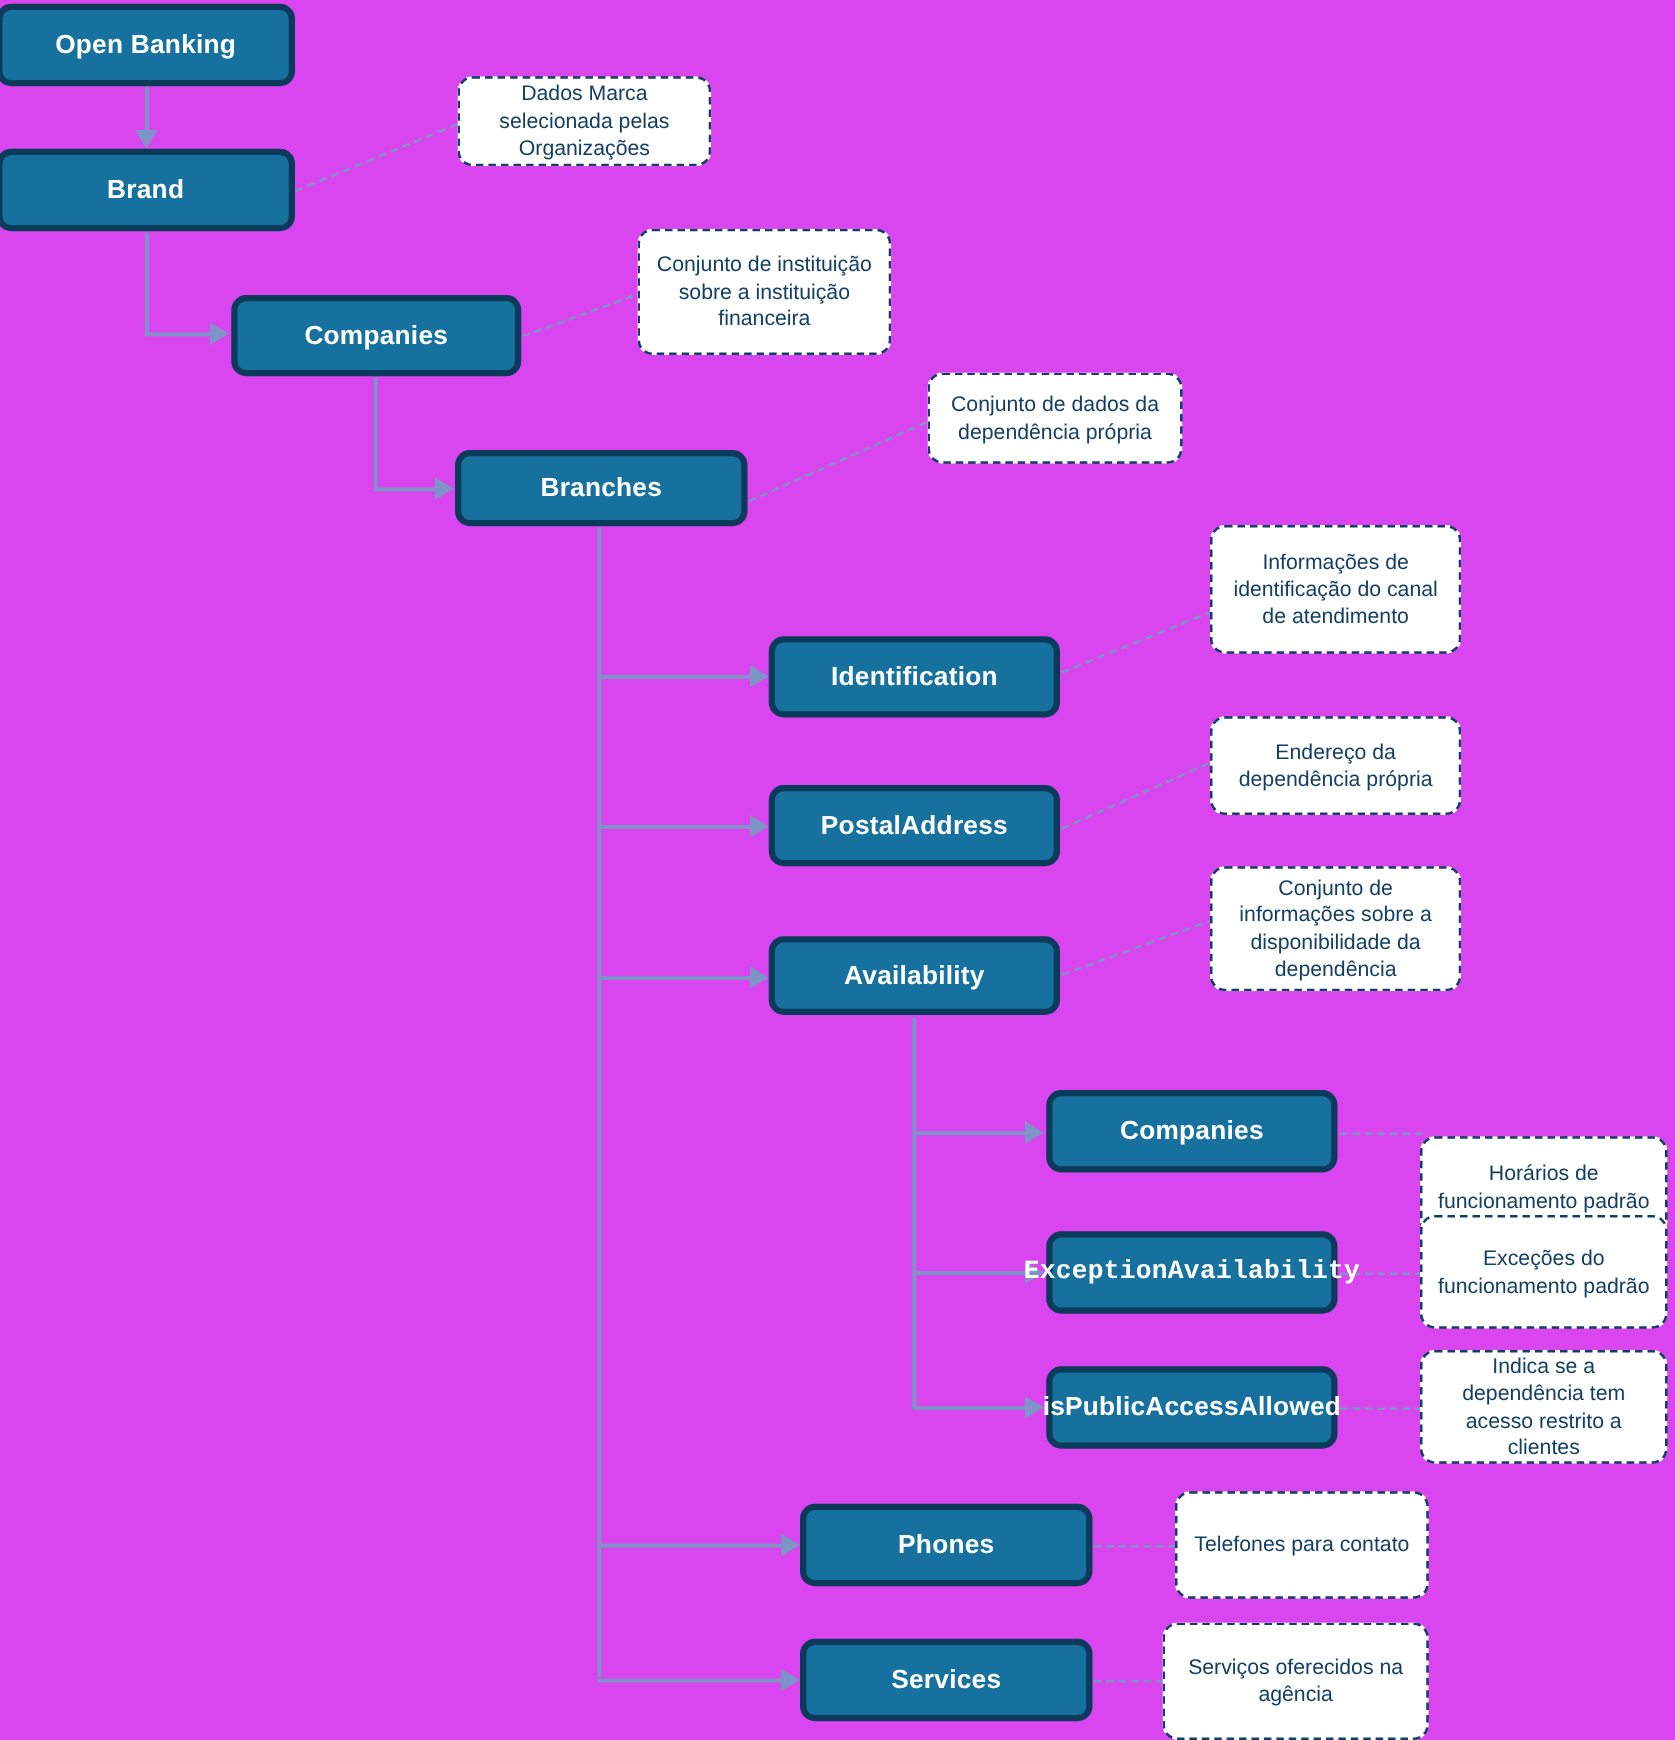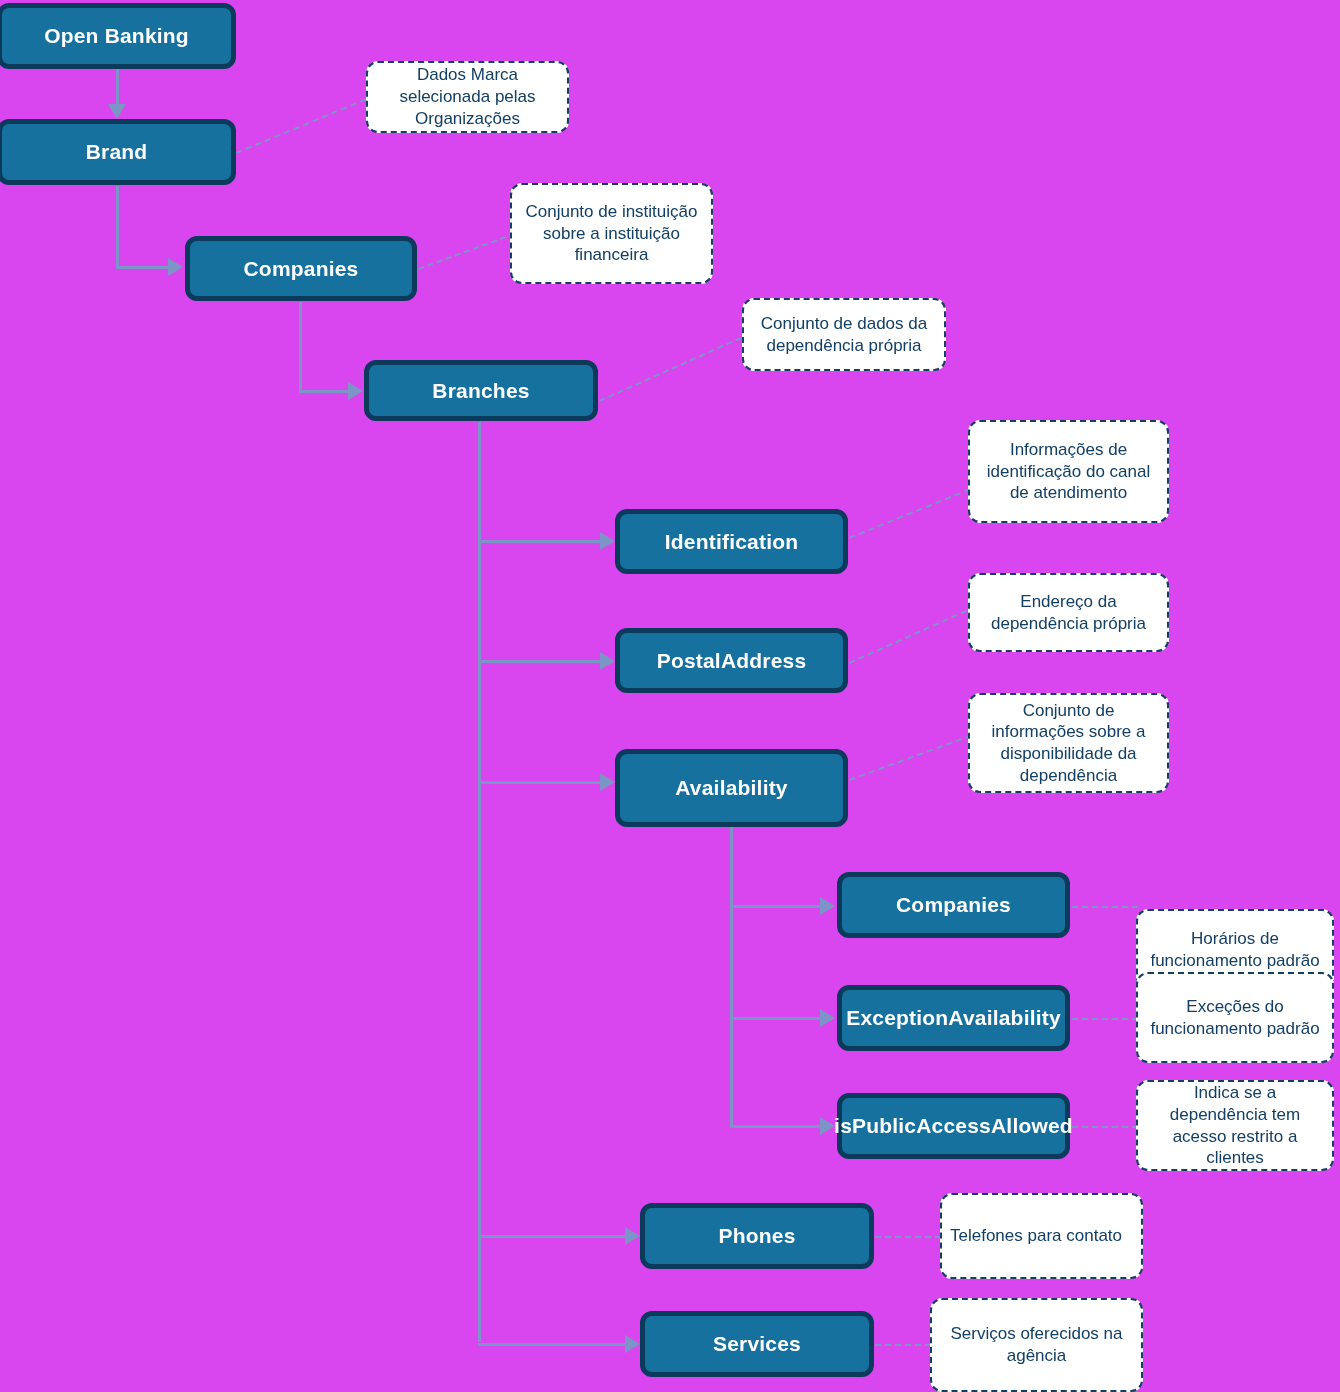--- a/index.html
+++ b/index.html
@@ -29,21 +29,21 @@
   
   .note{
     position:absolute;
     box-sizing:border-box;
     background:#ffffff;
     border:2.5px dashed #123f63;
     border-radius:12px;
     color:#123f63;
     display:flex;
     align-items:center;
-    justify-content:flex-start;
+    justify-content:center;
     text-align:center;
     font-size:17px;
     line-height:1.28;
     padding:4px 8px;
     z-index:3;
   }
 
   
   .lineV{position:absolute;width:2.5px;background:#7d95c6;z-index:1;}
   .lineH{position:absolute;height:2.5px;background:#7d95c6;z-index:1;}
@@ -136,29 +136,29 @@
   </div>
 
   <div class="node big" style="left:615px;top:509px;width:233px;height:65px;">
     <span>Identification</span>
   </div>
 
   <div class="node big" style="left:615px;top:628px;width:233px;height:65px;">
     <span>PostalAddress</span>
   </div>
 
-  <div class="node big" style="left:615px;top:749px;width:233px;height:78px;text-align:center;">
+  <div class="node big" style="left:615px;top:749px;width:233px;height:63px;text-align:center;">
     <span>Availability</span>
   </div>
 
   <div class="node big" style="left:837px;top:872px;width:233px;height:66px;">
     <span>Companies</span>
   </div>
 
-  <div class="node big" style="left:837px;top:985px;width:233px;height:66px;">
+  <div class="node big" style="left:837px;top:985px;width:233px;height:66px;font-family:Liberation Mono, monospace;">
     <span>ExceptionAvailability</span>
   </div>
 
   <div class="node big" style="left:837px;top:1093px;width:233px;height:66px;">
     <span>isPublicAccessAllowed</span>
   </div>
 
   <div class="node big" style="left:640px;top:1203px;width:234px;height:66px;">
     <span>Phones</span>
   </div>

